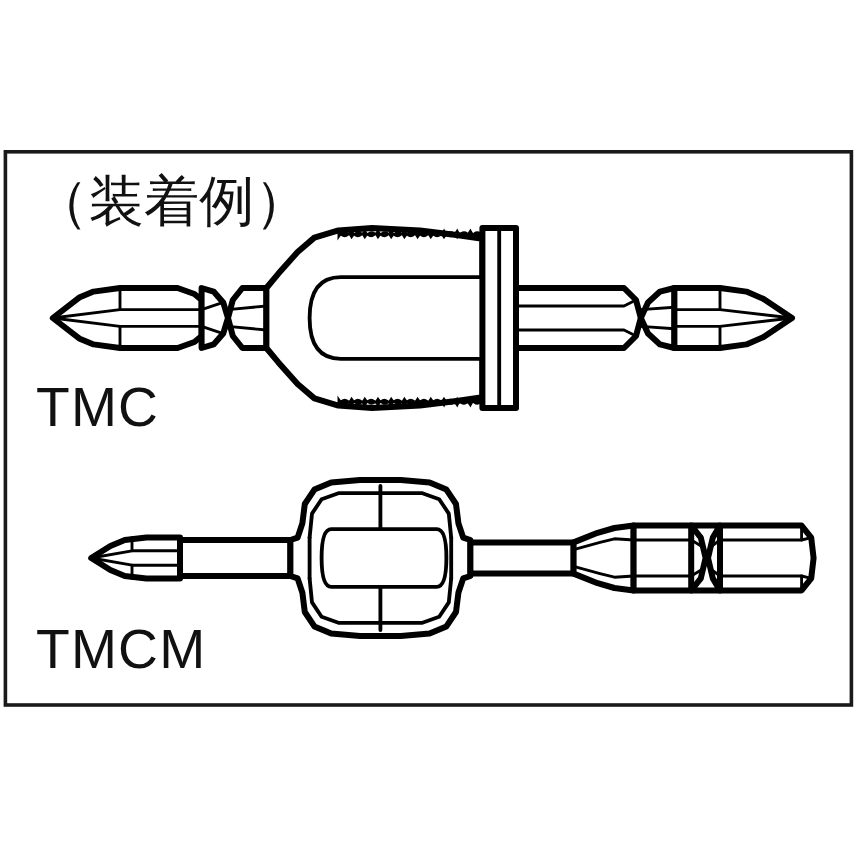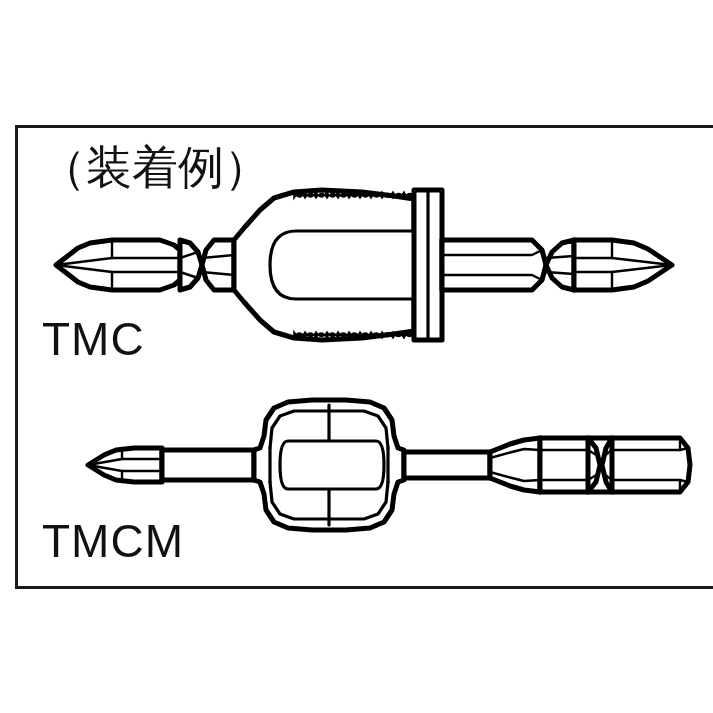--- a/index.html
+++ b/index.html
@@ -6,21 +6,21 @@
   html,body{margin:0;padding:0;}
   body{
     width:713px;height:713px;
     background:#ffffff;
     font-family:"Liberation Sans","DejaVu Sans",sans-serif;
     overflow:hidden;
     position:relative;
   }
   #stage{
     position:absolute;
-    left:12px;top:0;
+    left:0;top:0;
     width:608px;height:713px;
   }
   #stage svg{display:block;width:713px;height:713px;}
 
   .frame{
     fill:#ffffff;
     stroke:#1a1a1a;
     stroke-width:3;
   }
 

